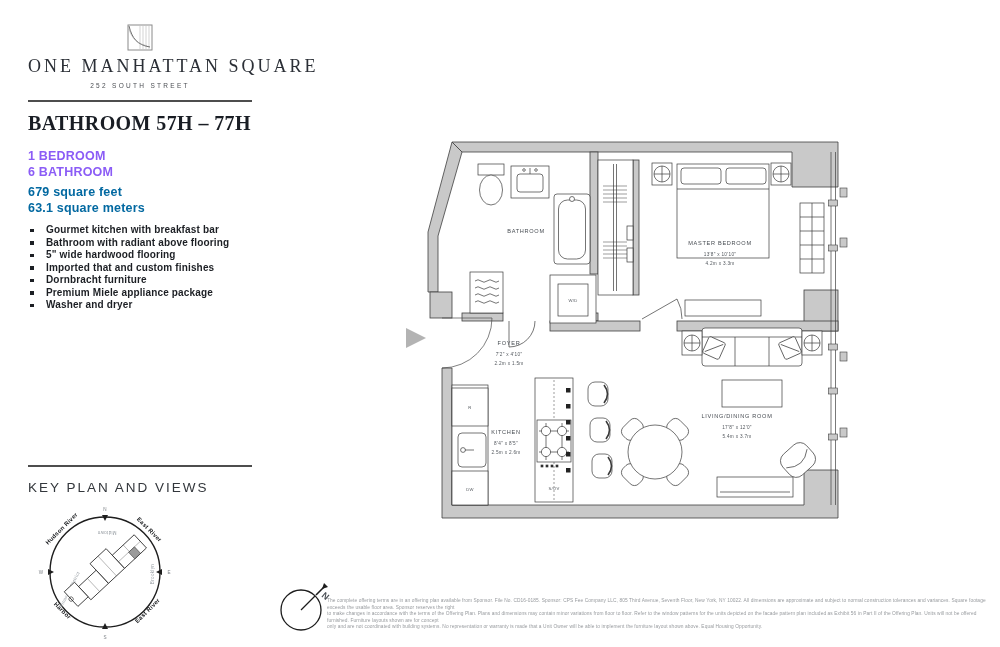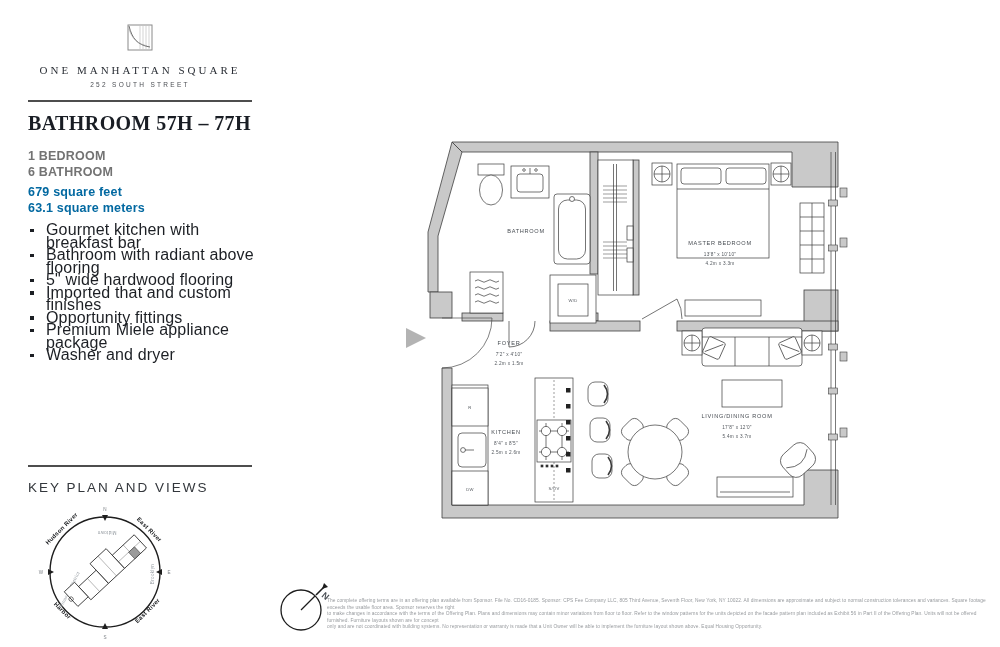--- a/index.html
+++ b/index.html
@@ -2,32 +2,32 @@
 <html><head>
 <meta charset="utf-8">
 <style>
   html,body{margin:0;padding:0;background:#fff;}
   .page{position:relative;width:1000px;height:647px;background:#ffffff;overflow:hidden;
         font-family:"Liberation Sans",sans-serif;color:#22262c;}
   .abs{position:absolute;}
   
   .sidebar{position:absolute;left:0;top:0;width:270px;height:647px;}
   .logo-block{position:absolute;left:28px;top:24px;width:224px;text-align:center;}
-  .brand-name{font-family:"Liberation Serif",serif;font-size:11px;letter-spacing:3px;
-              color:#2b2f36;margin-top:8px;white-space:nowrap;}
+  .brand-name{font-family:"Liberation Serif",serif;font-size:18px;letter-spacing:3px;
+              color:#2b2f36;margin-top:0;white-space:nowrap;}
   .brand-addr{font-size:6.5px;letter-spacing:2.3px;color:#4c4f54;margin-top:5px;}
   .rule{position:absolute;left:28px;width:224px;height:2px;background:#4d4d4d;}
   .res-title{position:absolute;left:28px;top:112px;font-family:"Liberation Serif",serif;
              font-weight:bold;font-size:20px;letter-spacing:.4px;color:#191d24;white-space:nowrap;}
   .bedbath{position:absolute;left:28px;top:148px;font-size:12.5px;font-weight:bold;
-           line-height:16px;color:#737373;letter-spacing:.2px;}
+           line-height:16px;color:#8b5cf6;letter-spacing:.2px;}
   .area{position:absolute;left:28px;top:184px;font-size:12.5px;font-weight:bold;
         line-height:16px;color:#0369a1;letter-spacing:.2px;}
   .features{position:absolute;left:28px;top:224px;margin:0;padding:0;list-style:none;}
-  .features li{position:relative;padding-left:18px;font-size:16px;font-weight:normal;
+  .features li{position:relative;padding-left:18px;font-size:10px;font-weight:bold;
                color:#1c1f24;line-height:12.5px;letter-spacing:.15px;}
   .features li:before{content:"";position:absolute;left:2px;top:4.5px;width:3.5px;height:3.5px;
                background:#1c1f24;}
   .keyplan-head{position:absolute;left:28px;top:480px;font-size:13.5px;letter-spacing:2px;
                color:#33373c;white-space:nowrap;text-align:center;}
   
   .disclaimer{position:absolute;left:327px;top:598px;width:662px;font-size:4.8px;
               line-height:6.6px;color:#979a9e;letter-spacing:.1px;}
   svg{font-family:"Liberation Sans",sans-serif;}
   svg text{fill:#4a4f55;}
@@ -71,21 +71,21 @@
     <div class="area">
       <div>679 square feet</div>
       <div>63.1 square meters</div>
     </div>
 
     <ul class="features">
       <li>Gourmet kitchen with breakfast bar</li>
       <li>Bathroom with radiant above flooring</li>
       <li>5" wide hardwood flooring</li>
       <li>Imported that and custom finishes</li>
-      <li>Opportunity fittings</li>
+      <li>Dornbracht furniture</li>
       <li>Premium Miele appliance package</li>
       <li>Washer and dryer</li>
     </ul>
 
     <div class="rule" style="top:465px"></div>
 
     <div class="keyplan-head">KEY PLAN AND VIEWS</div>
 
     <svg class="abs" style="left:15px;top:500px" width="200" height="147" viewBox="0 0 200 147">
       <circle cx="90" cy="72" r="55" fill="none" stroke="#1e1e1e" stroke-width="1.4"></circle>

